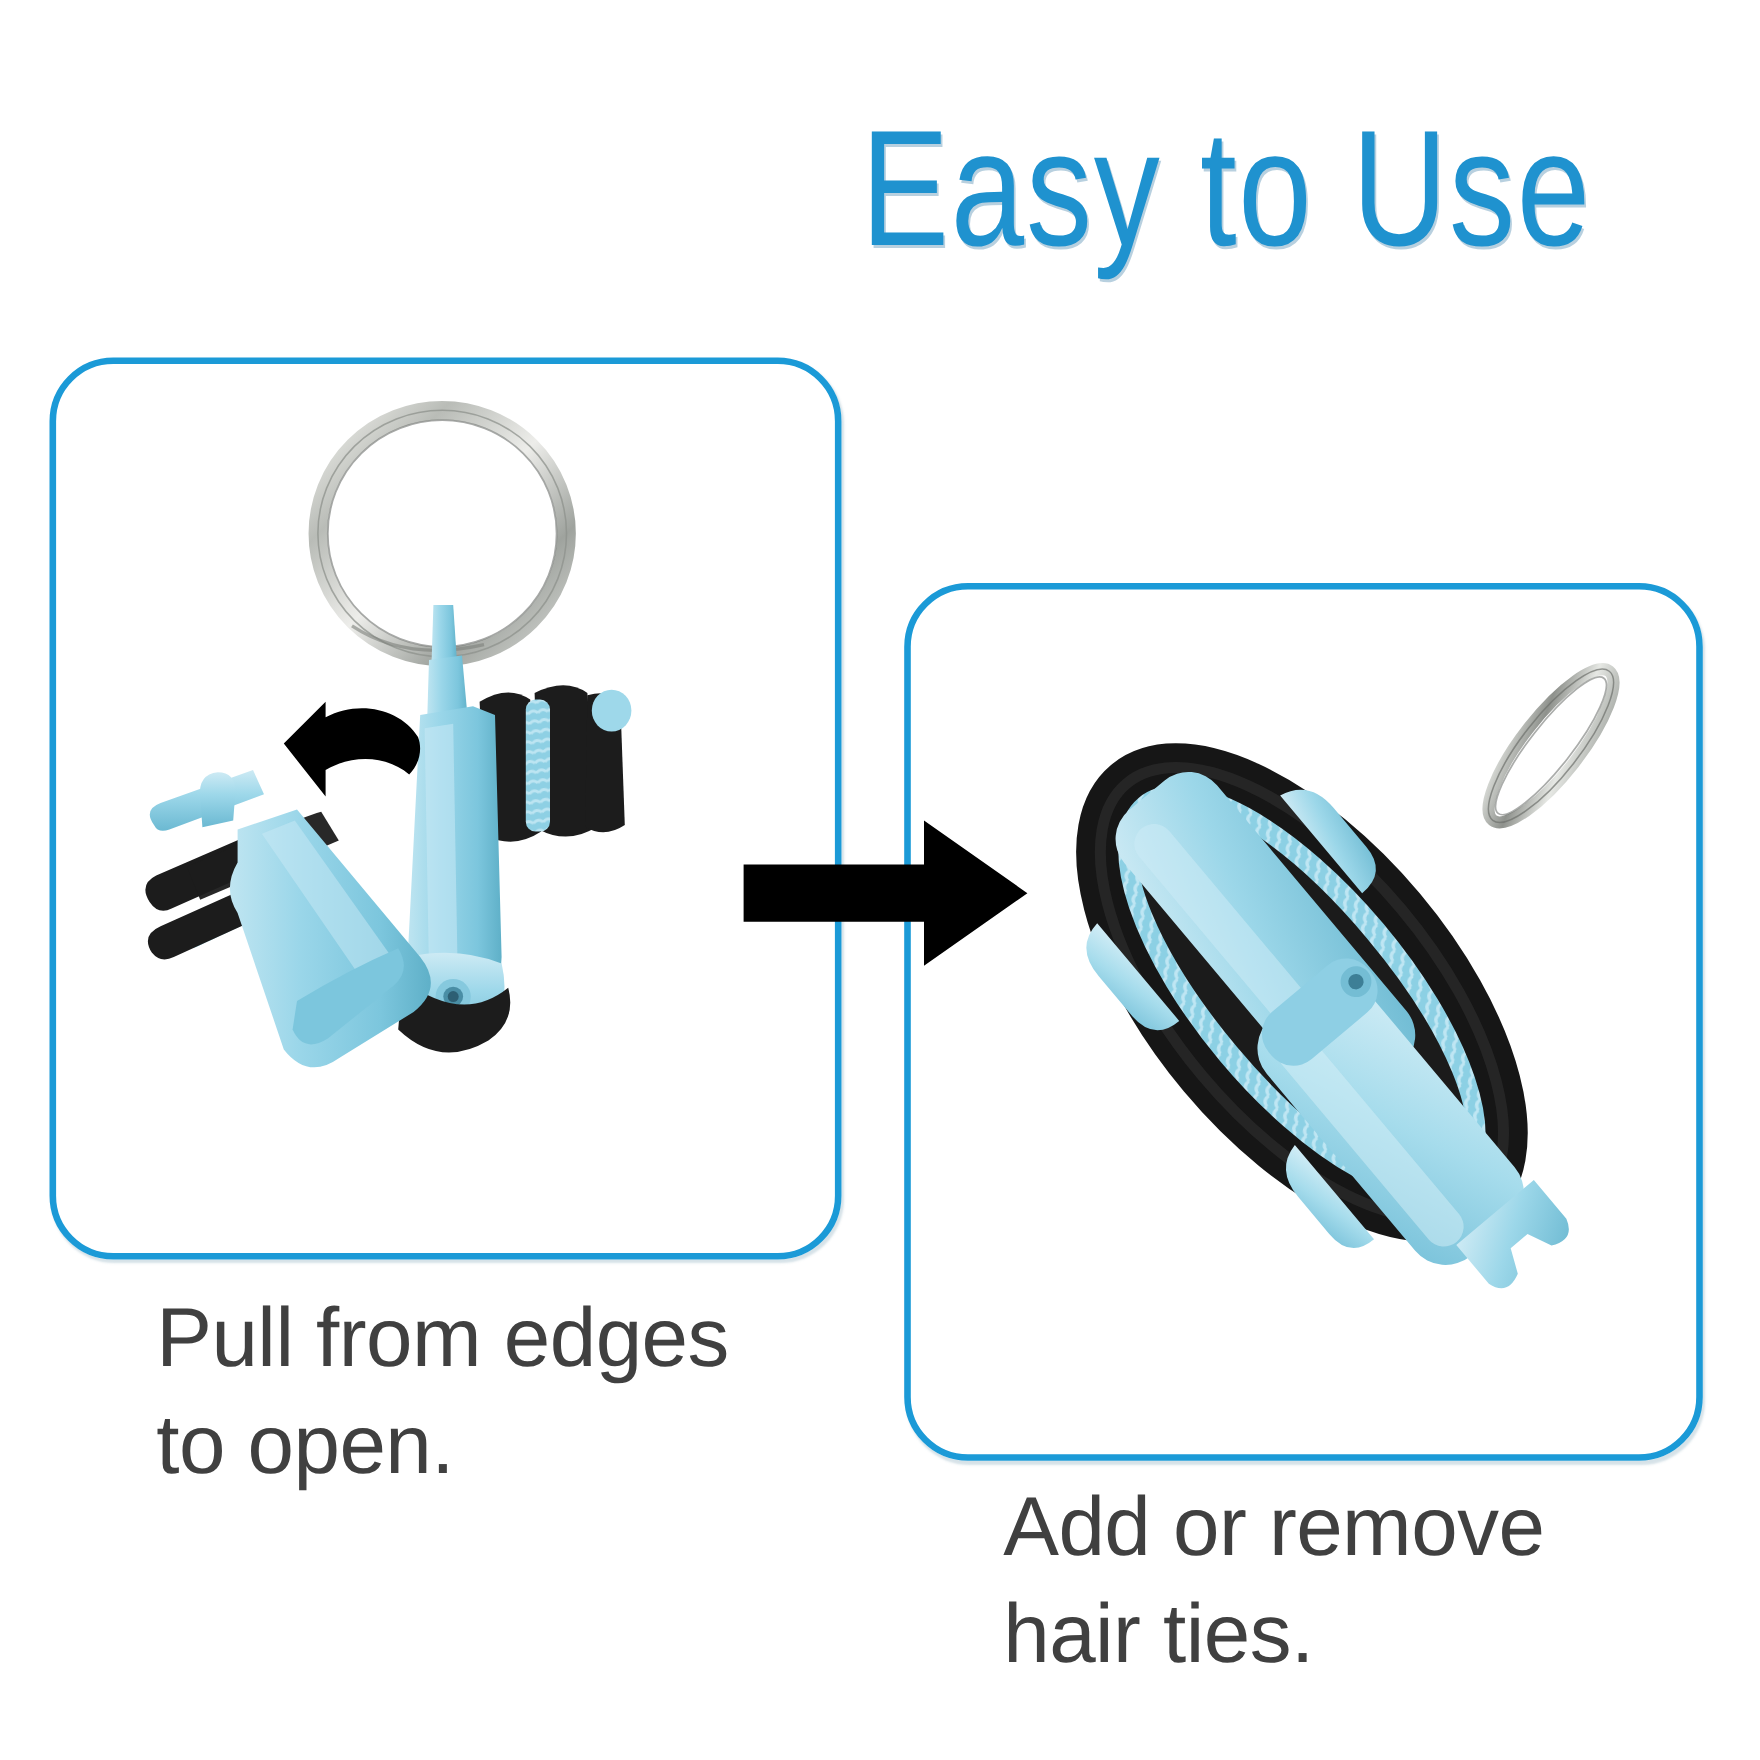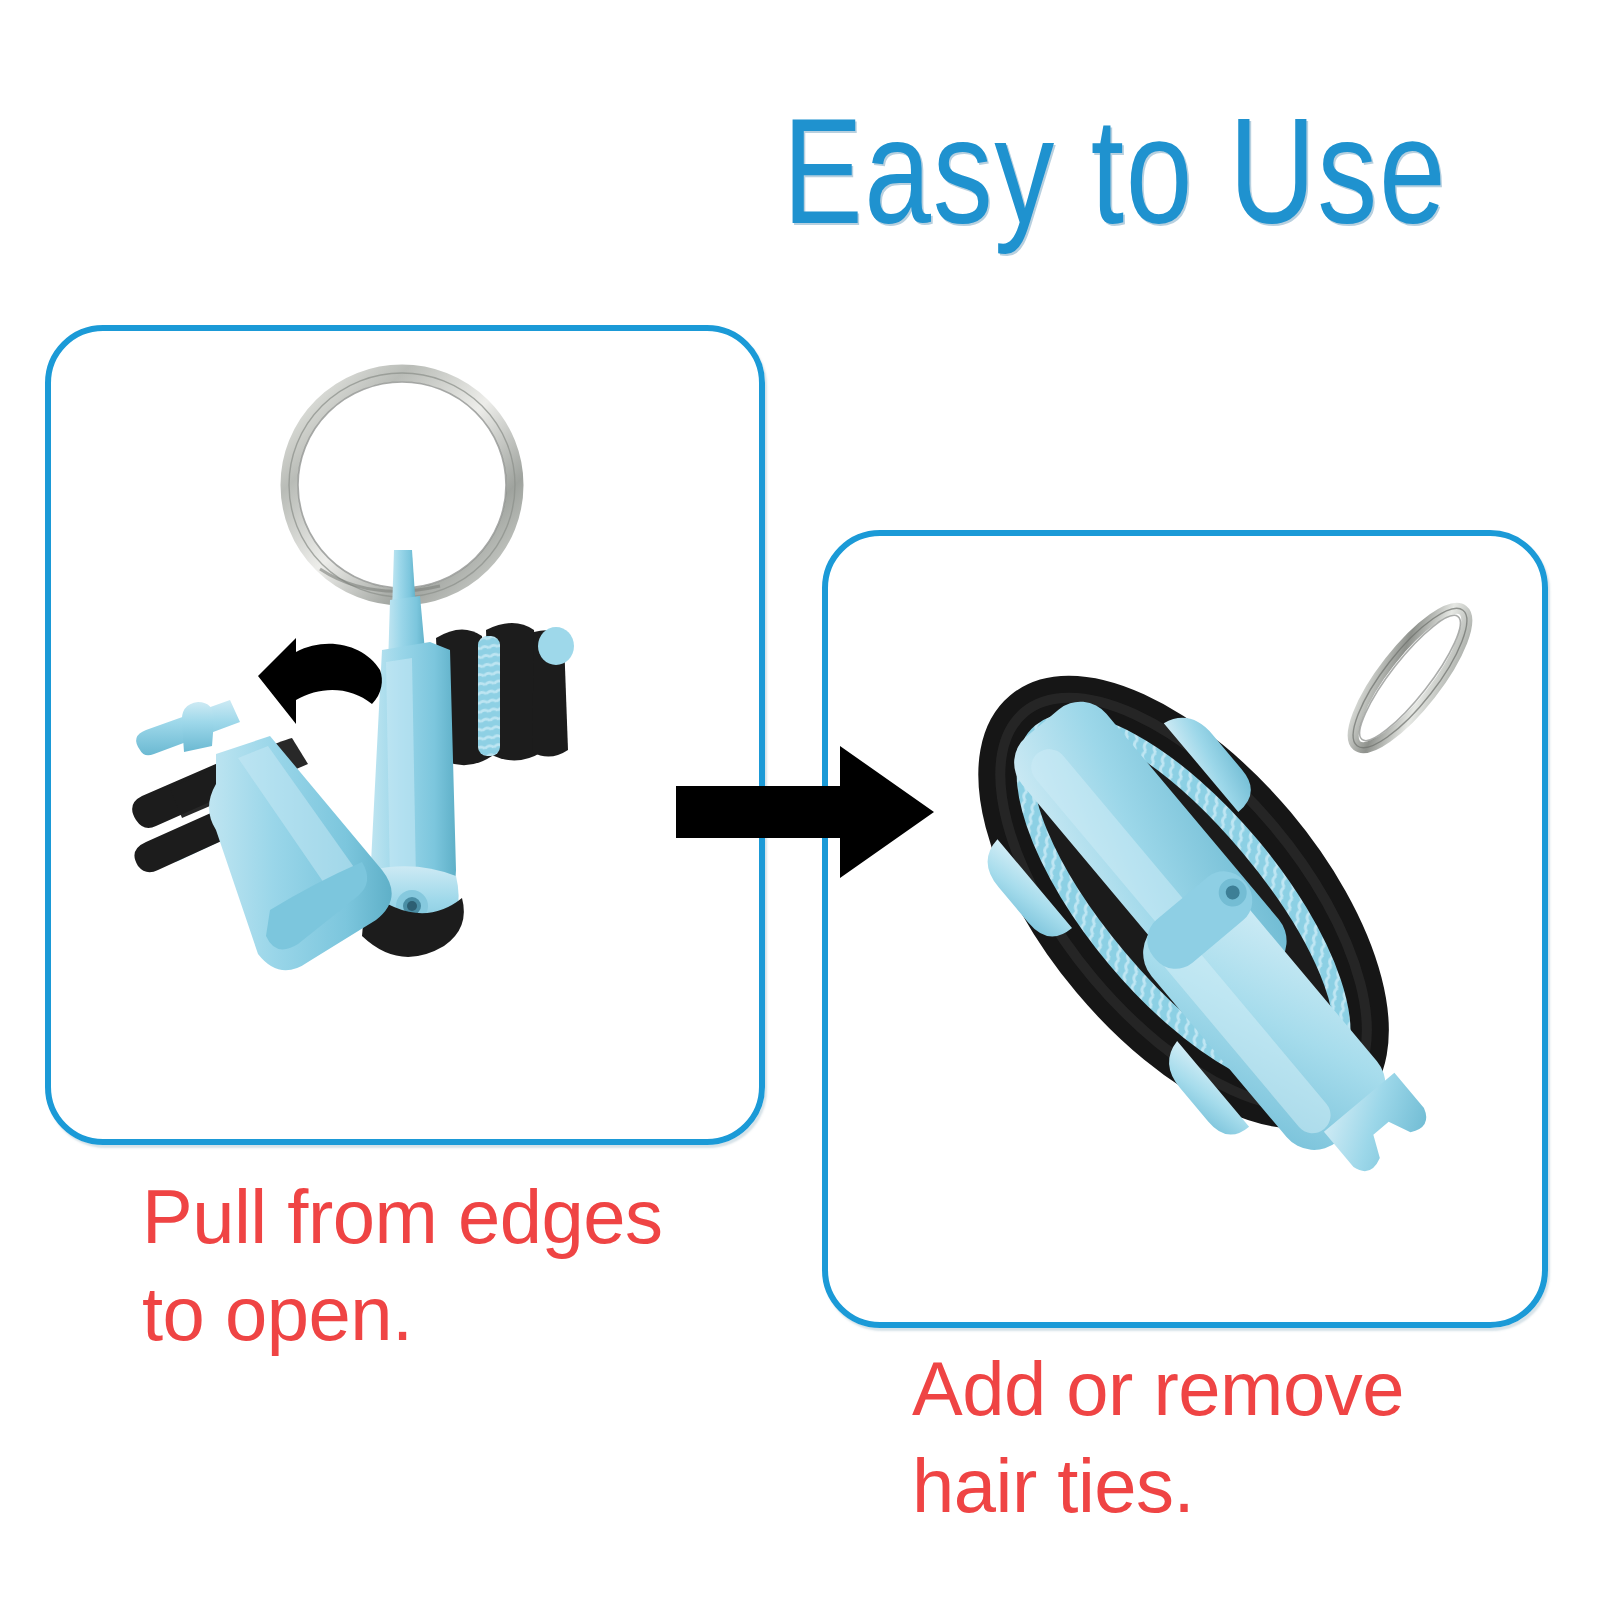--- a/index.html
+++ b/index.html
@@ -43,21 +43,21 @@
     box-sizing: border-box;
     background: transparent;
     box-shadow: 2px 3px 2px rgba(120,160,180,0.30);
   }
   #panel-left  { left: 45px;  top: 325px;  width: 720px; height: 820px; }
   #panel-right { left: 822px; top: 530px;  width: 726px; height: 798px; }
 
   
   .caption {
     position: absolute;
-    color: #ef4444;
+    color: #404040;
     font-family: "Liberation Sans", sans-serif;
     font-size: 76px;
     line-height: 1.28;
     font-weight: 400;
     letter-spacing: -0.5px;
     white-space: pre-line;
   }
   #caption-left  { left: 142px; top: 1168px; width: 640px; }
   #caption-right { left: 912px; top: 1340px; width: 660px; }
 

